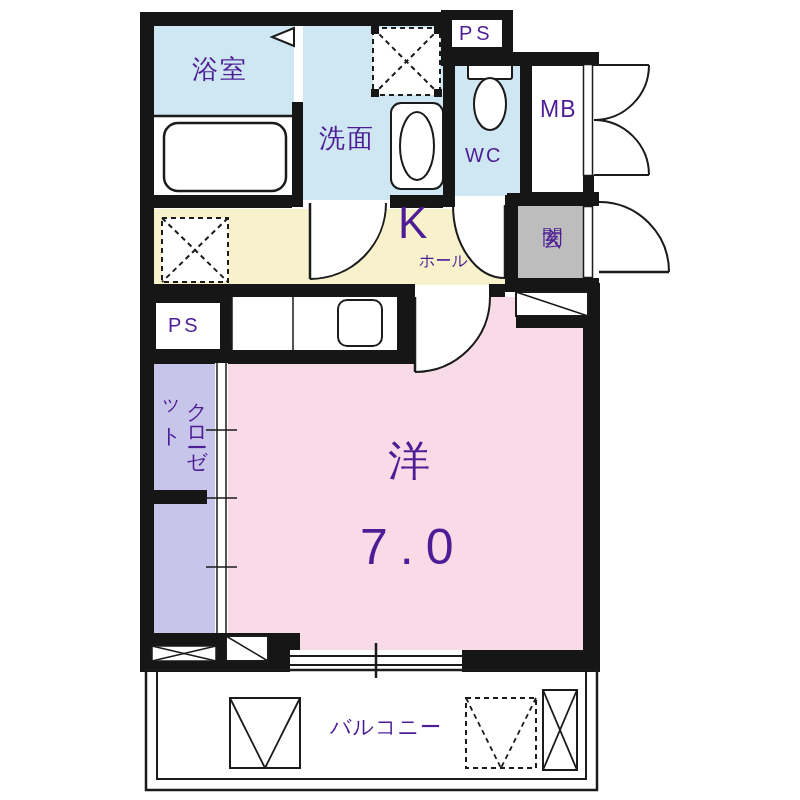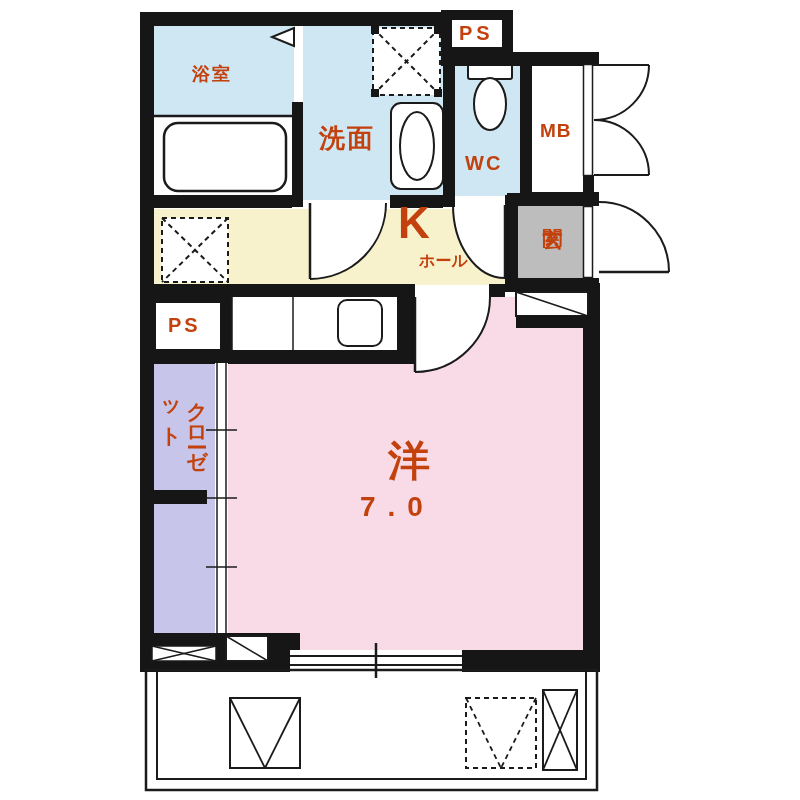--- a/index.html
+++ b/index.html
@@ -1,19 +1,19 @@
 <!DOCTYPE html>
 <html><head>
 <meta charset="utf-8">
 <style>
   html,body{margin:0;padding:0;background:#ffffff;}
   .plan{position:relative;width:800px;height:800px;background:#ffffff;overflow:hidden;
         font-family:"Liberation Sans","DejaVu Sans",sans-serif;}
   .plan svg{position:absolute;left:0;top:0;}
-  .lbl{position:absolute;font-weight:bold;color:#c2410c;white-space:nowrap;}
+  .lbl{position:absolute;font-weight:normal;color:#4c1d95;white-space:nowrap;}
   .v{writing-mode:vertical-rl;text-orientation:mixed;white-space:normal;}
 </style>
 </head>
 <body>
 
 <div class="plan">
 <svg width="800" height="800" viewBox="0 0 800 800">
 
   <g>
     <rect x="154" y="26" width="140" height="91" fill="#cfe6f3"></rect>
@@ -163,25 +163,26 @@
       <rect x="466" y="698" width="70" height="70" stroke-width="2"></rect>
       <line x1="466" y1="698" x2="501" y2="768" stroke-width="1.8"></line>
       <line x1="536" y1="698" x2="501" y2="768" stroke-width="1.8"></line>
     </g>
     <rect x="543" y="690" width="34" height="80" stroke-width="2" fill="#ffffff"></rect>
     <line x1="543" y1="690" x2="577" y2="770" stroke-width="1.8"></line>
     <line x1="577" y1="690" x2="543" y2="770" stroke-width="1.8"></line>
   </g>
 </svg>
 
-  <div class="lbl" style="left:192px;top:62px;font-size:18px;letter-spacing:2px;">浴室</div>
+  <div class="lbl" style="left:192px;top:52px;font-size:26px;letter-spacing:2px;">浴室</div>
   <div class="lbl" style="left:319px;top:121px;font-size:26px;letter-spacing:2px;">洗面</div>
-  <div class="lbl" style="left:465px;top:144px;font-size:20px;letter-spacing:2px;margin-top:8px;">WC</div>
+  <div class="lbl" style="left:465px;top:144px;font-size:20px;letter-spacing:2px;">WC</div>
   <div class="lbl" style="left:459px;top:22px;font-size:20px;letter-spacing:4px;">PS</div>
-  <div class="lbl" style="left:540px;top:120px;font-size:19px;letter-spacing:1px;">MB</div>
+  <div class="lbl" style="left:540px;top:96px;font-size:23px;letter-spacing:1px;">MB</div>
   <div class="lbl" style="left:398px;top:198px;font-size:44px;">K</div>
   <div class="lbl" style="left:419px;top:251px;font-size:16px;">ホール</div>
   <div class="lbl v" style="left:540px;top:212px;font-size:20px;height:56px;">玄関</div>
   <div class="lbl" style="left:168px;top:314px;font-size:20px;letter-spacing:3px;">PS</div>
   <div class="lbl v" style="left:158px;top:388px;font-size:21px;height:78px;line-height:26px;">クローゼット</div>
   <div class="lbl" style="left:388px;top:433px;font-size:42px;">洋</div>
-  <div class="lbl" style="left:360px;top:491px;font-size:28px;letter-spacing:12px;">7.0</div>
+  <div class="lbl" style="left:360px;top:518px;font-size:50px;letter-spacing:12px;">7.0</div>
+  <div class="lbl" style="left:330px;top:713px;font-size:21px;letter-spacing:1px;">バルコニー</div>
 </div>
 
 </body></html>

